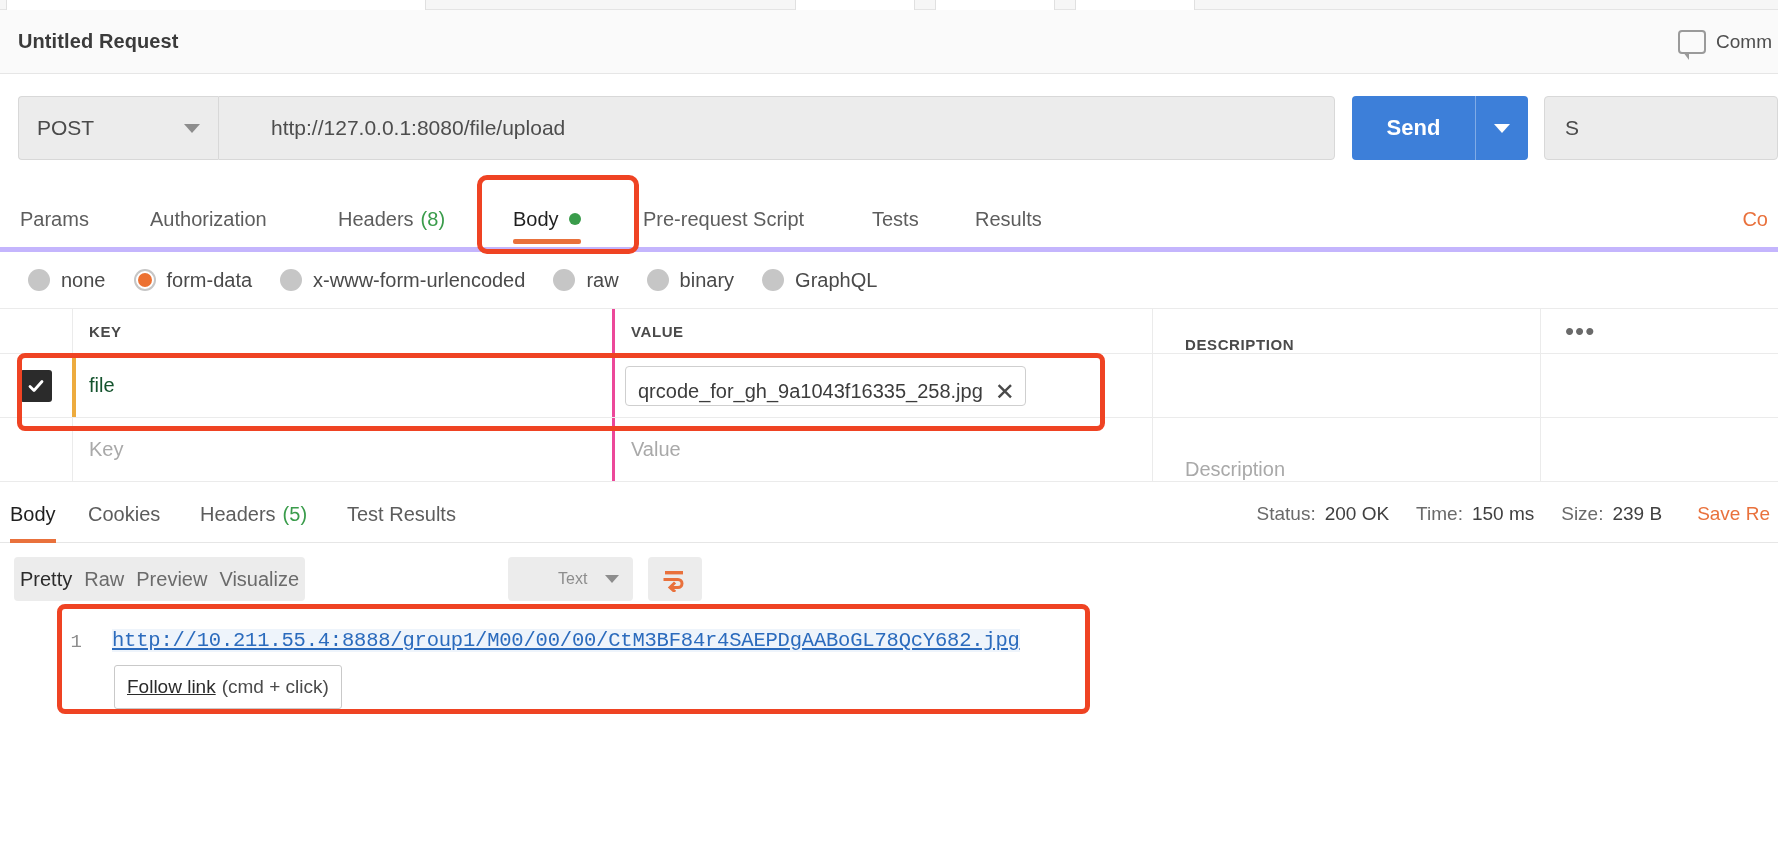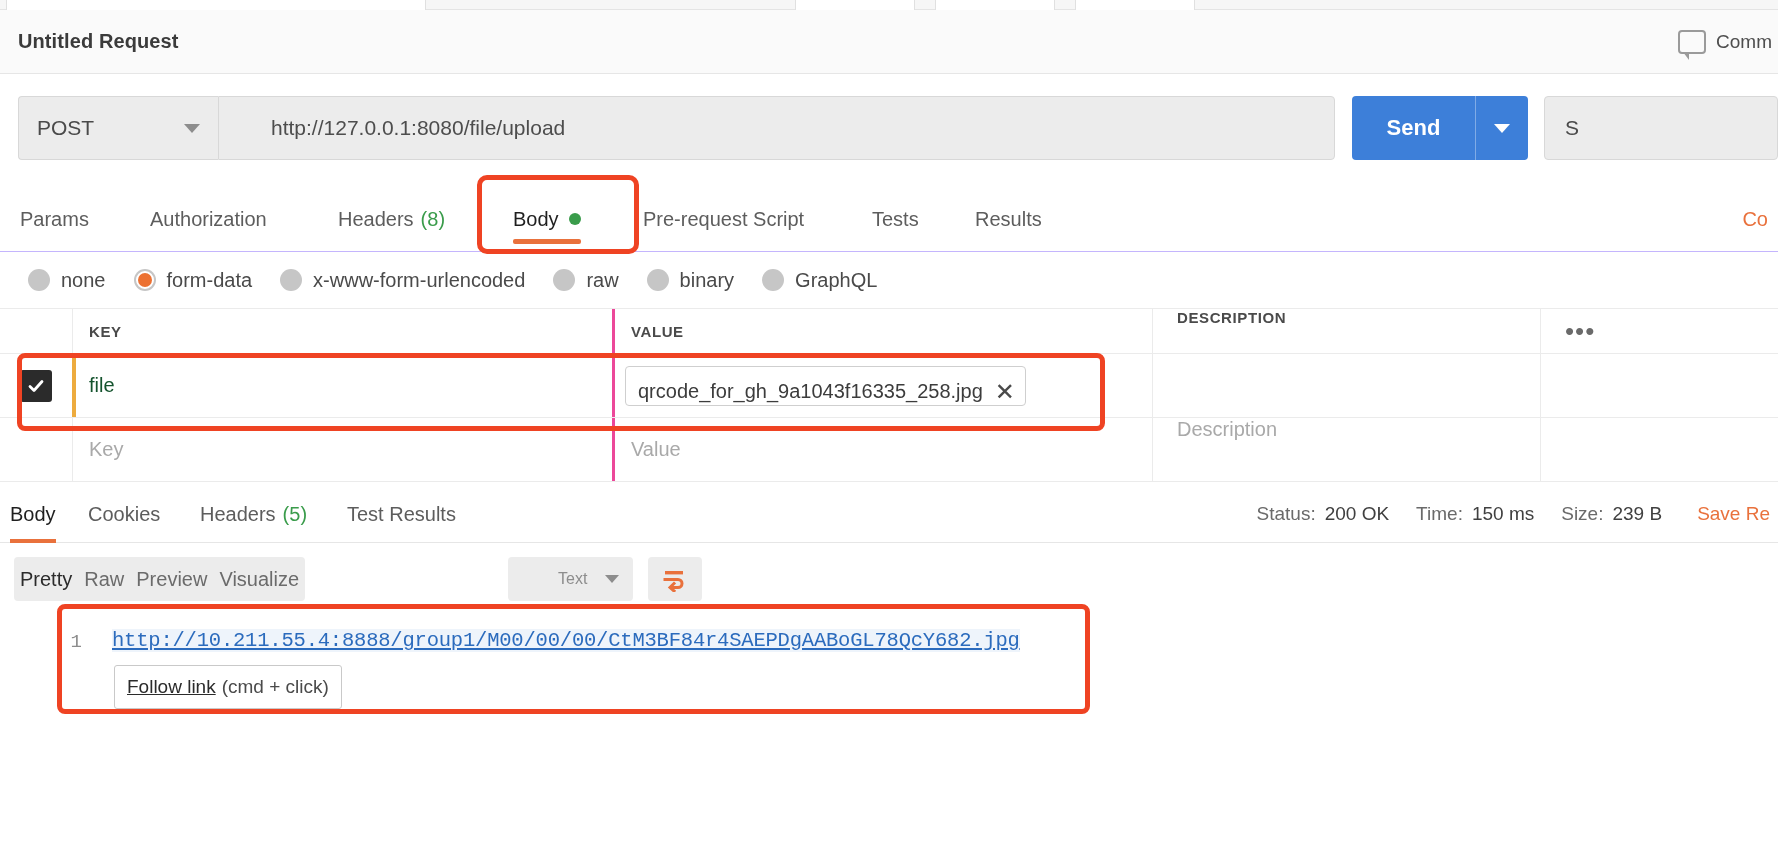--- a/index.html
+++ b/index.html
@@ -59,21 +59,21 @@
   .sendbtn .drop { width:52px; display:flex; align-items:center; justify-content:center; }
   .sendbtn .drop i { width:0;height:0; border-left:8px solid transparent; border-right:8px solid transparent; border-top:9px solid #fff; display:block;}
   .savebtn {
     position:absolute; left:1544px; top:22px; width:234px; height:64px;
     background:#ececec; border:1px solid #d8d8d8; border-radius:4px;
     display:flex; align-items:center;
   }
   .savebtn .lbl { margin-left:20px; font-size:21px; color:#4a4a4a; }
 
   
-  .reqtabs { position:absolute; left:0; top:186px; width:1778px; height:66px; border-bottom:1px solid #c4b5fd; }
+  .reqtabs { position:absolute; left:0; top:186px; width:1778px; height:66px; border-bottom:5px solid #c4b5fd; }
   .rtab { position:absolute; top:0; height:66px; display:flex; align-items:center; font-size:20px; color:#5d5d5d; }
   .rtab.active { color:#1f1f1f; }
   .rtab .cnt { color:#3a9c4b; margin-left:7px; }
   .rtab .greendot { width:12px;height:12px;border-radius:50%;background:#3a9c4b;margin-left:10px; }
   .rtab .ul { position:absolute; left:0; bottom:8px; height:5px; width:100%; background:#e9713c; border-radius:2px; }
   #rtab0 { left:20px; }
   #rtab1 { left:150px; }
   #rtab2 { left:338px; }
   #rtab3 { left:513px; }
   #rtab4 { left:643px; }
@@ -92,21 +92,21 @@
 
   
   .fdtable { position:absolute; left:0; top:308px; width:1412px; height:177px; }
   .tr { position:absolute; left:0; width:1778px; display:flex; align-items:center; }
   .hdr { top:0; height:46px; background:#fff; border-top:1px solid #ebebeb; border-bottom:1px solid #ebebeb; }
   .row1 { top:46px; height:64px; border-bottom:1px solid #ebebeb; }
   .row2 { top:110px; height:64px; border-bottom:1px solid #ebebeb; }
   .c-chk { width:72px; display:flex; align-items:center; justify-content:center; height:100%; }
   .c-key { width:540px; height:100%; display:flex; align-items:center; border-left:1px solid #ebebeb; padding-left:16px; }
   .c-val { width:540px; height:100%; display:flex; align-items:center; border-left:3px solid #ec4899; padding-left:10px; }
-  .c-desc { width:388px; height:100%; display:flex; align-items:flex-start; border-left:1px solid #ebebeb; padding-left:24px; }
+  .c-desc { width:388px; height:100%; display:flex; align-items:flex-end; border-left:1px solid #ebebeb; padding-left:32px; }
   .c-dots { flex:1; height:100%; display:flex; align-items:center; justify-content:flex-start; border-left:1px solid #ebebeb; padding-left:24px; }
   .colhdr { font-size:15px; font-weight:700; letter-spacing:.6px; color:#4a4a4a; }
   .dots { font-size:26px; color:#6a6a6a; letter-spacing:1px; line-height:10px; }
   .chkbox { width:32px; height:32px; background:#2b2b2b; border-radius:3px; display:flex; align-items:center; justify-content:center; }
   .chkbox svg { display:block; }
   .keytext { font-size:20px; color:#14532d; }
   .placeholder { font-size:20px; color:#a9a9a9; }
   .keycell-accent { position:absolute; left:72px; top:0; width:4px; height:100%; background:#edab3e; }
   .filechip {
     display:inline-flex; align-items:center; height:40px;

